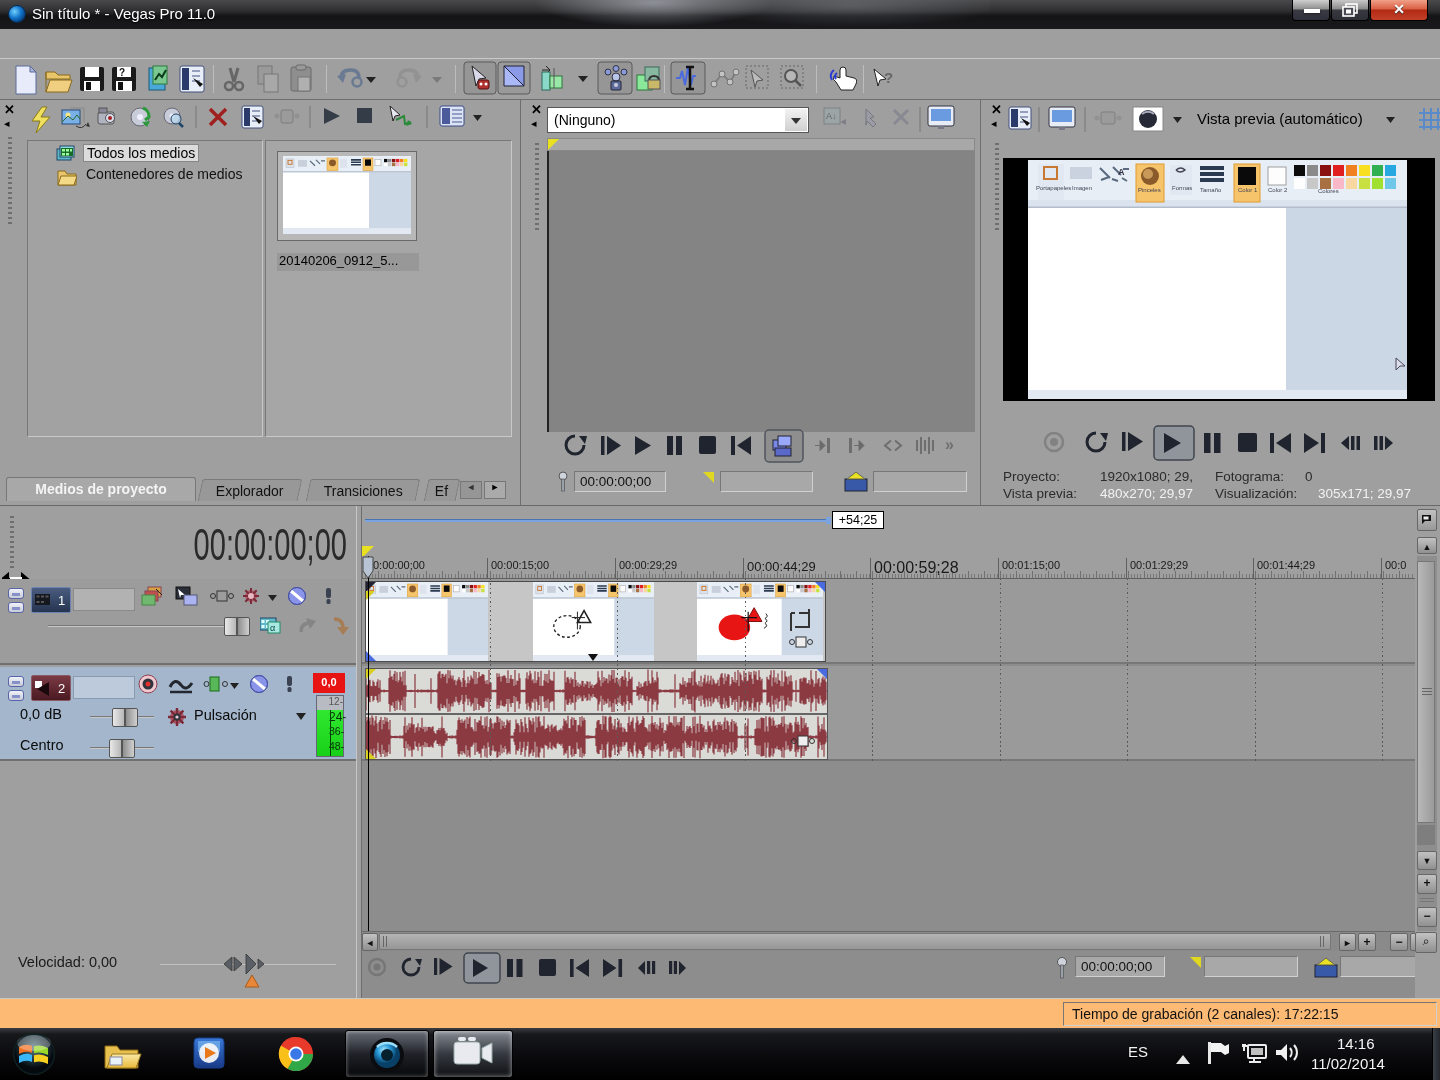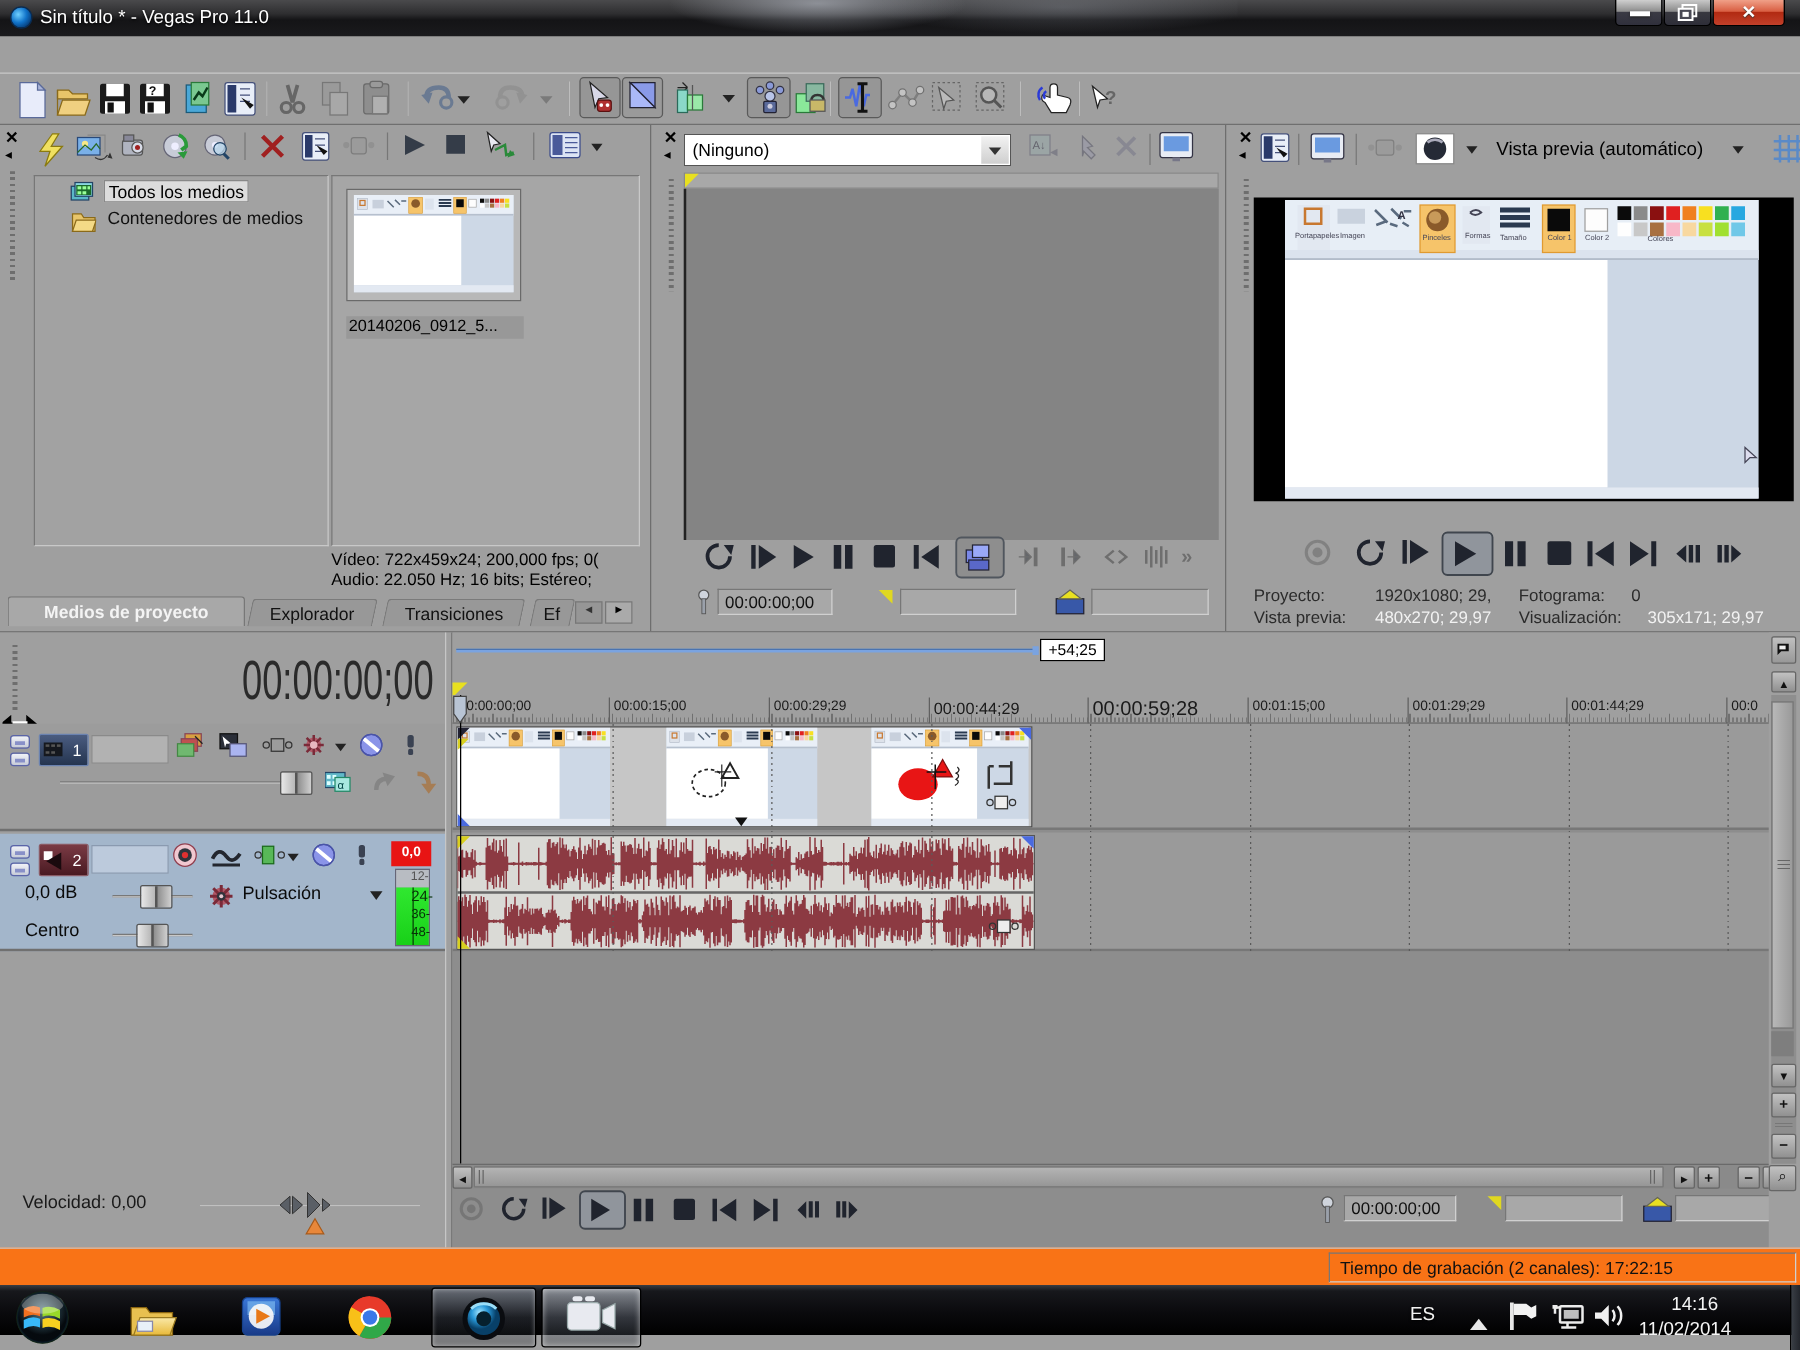--- a/index.html
+++ b/index.html
@@ -54,22 +54,22 @@
   border:1px solid #5a64a8; border-radius:3px; }
 .tminbtn:after { content:""; position:absolute; left:3px; top:4px; right:3px; height:3px; background:#8890c8; }
 .sliderh { width:26px; height:19px; background:linear-gradient(to right,#e8e8e8,#b8b8b8 45%,#888 50%,#d0d0d0);
   border:1px solid #555; border-radius:2px; }
 .sliderh:after { content:""; position:absolute; left:11px; top:0px; width:2px; height:17px; background:#555; }
 .sbtn { top:1px; height:18px; background:linear-gradient(#c2c2c2,#909090); border:1px solid #666;
   border-radius:2px; text-align:center; color:#111; font-size:12px; }
 .sbtn span { position:relative; top:1px; }
 
 
-#statusrow { left:0; top:998px; width:1440px; height:44px; background:#f97316; border-top:1px solid #c8c8c8;}
-#taskbar { left:0; top:1028px; width:1440px; height:40px;
+#statusrow { left:0; top:998px; width:1440px; height:44px; background:#fdba74; border-top:1px solid #c8c8c8;}
+#taskbar { left:0; top:1028px; width:1440px; height:52px;
   background:linear-gradient(#3a3d42 0%, #17181c 12%, #0a0a0d 55%, #000 100%); }
 </style>
 </head>
 <body>
 <div id="root">
   <svg width="0" height="0" style="position:absolute">
     <defs>
       <g id="pm-base">
         <rect width="128" height="80" fill="#cdd8e6"></rect>
         <rect width="128" height="17" fill="#e9eff7"></rect>
@@ -381,21 +381,20 @@
       </div>
 
       <div class="abs" style="left:265px;top:40px;width:247px;height:297px;background:#a6a6a6;border:1px solid #777;border-right-color:#c8c8c8;border-bottom-color:#c8c8c8">
         <div class="abs" style="left:11px;top:10px;width:140px;height:90px;background:#b8b8b8;border:1px solid #6a6a6a">
           <svg style="position:absolute;left:5px;top:4px" width="128" height="78" viewBox="0 0 128 80" preserveAspectRatio="none">
               <use href="#pm-base"></use>
             </svg>
         </div>
         <div class="abs" style="left:11px;top:112px;width:142px;height:18px;background:#989898;font-size:13px;color:#000;padding-left:2px">20140206_0912_5...</div>
       </div>
-      <div class="abs" style="left:265px;top:340px;width:250px;height:32px;font-size:13.5px;color:#000;line-height:16px">Vídeo: 722x459x24; 200,000 fps; 0(<br>Audio: 22.050 Hz; 16 bits; Estéreo;</div>
 
       <div class="abs" style="left:0px;top:375px;width:520px;height:28px">
         <div class="abs" style="left:6px;top:2px;width:190px;height:24px;background:#a8a8a8;border:1px solid #777;border-bottom:none;border-radius:3px 3px 0 0;font-weight:bold;font-size:14px;color:#f4f4f4;text-align:center;padding-top:3px">Medios de proyecto</div>
         <div class="abs tabx" style="left:200px;width:100px"><span>Explorador</span></div>
         <div class="abs tabx" style="left:308px;width:110px"><span>Transiciones</span></div>
         <div class="abs tabx" style="left:426px;width:32px"><span>Ef</span></div>
         <div class="abs" style="left:460px;top:6px;width:22px;height:18px;background:#969696;border:1px solid #777;text-align:center;font-size:9px;color:#333">◄</div>
         <div class="abs" style="left:484px;top:6px;width:22px;height:18px;background:#aaa;border:1px solid #777;text-align:center;font-size:9px;color:#000">►</div>
       </div>
     </div>

